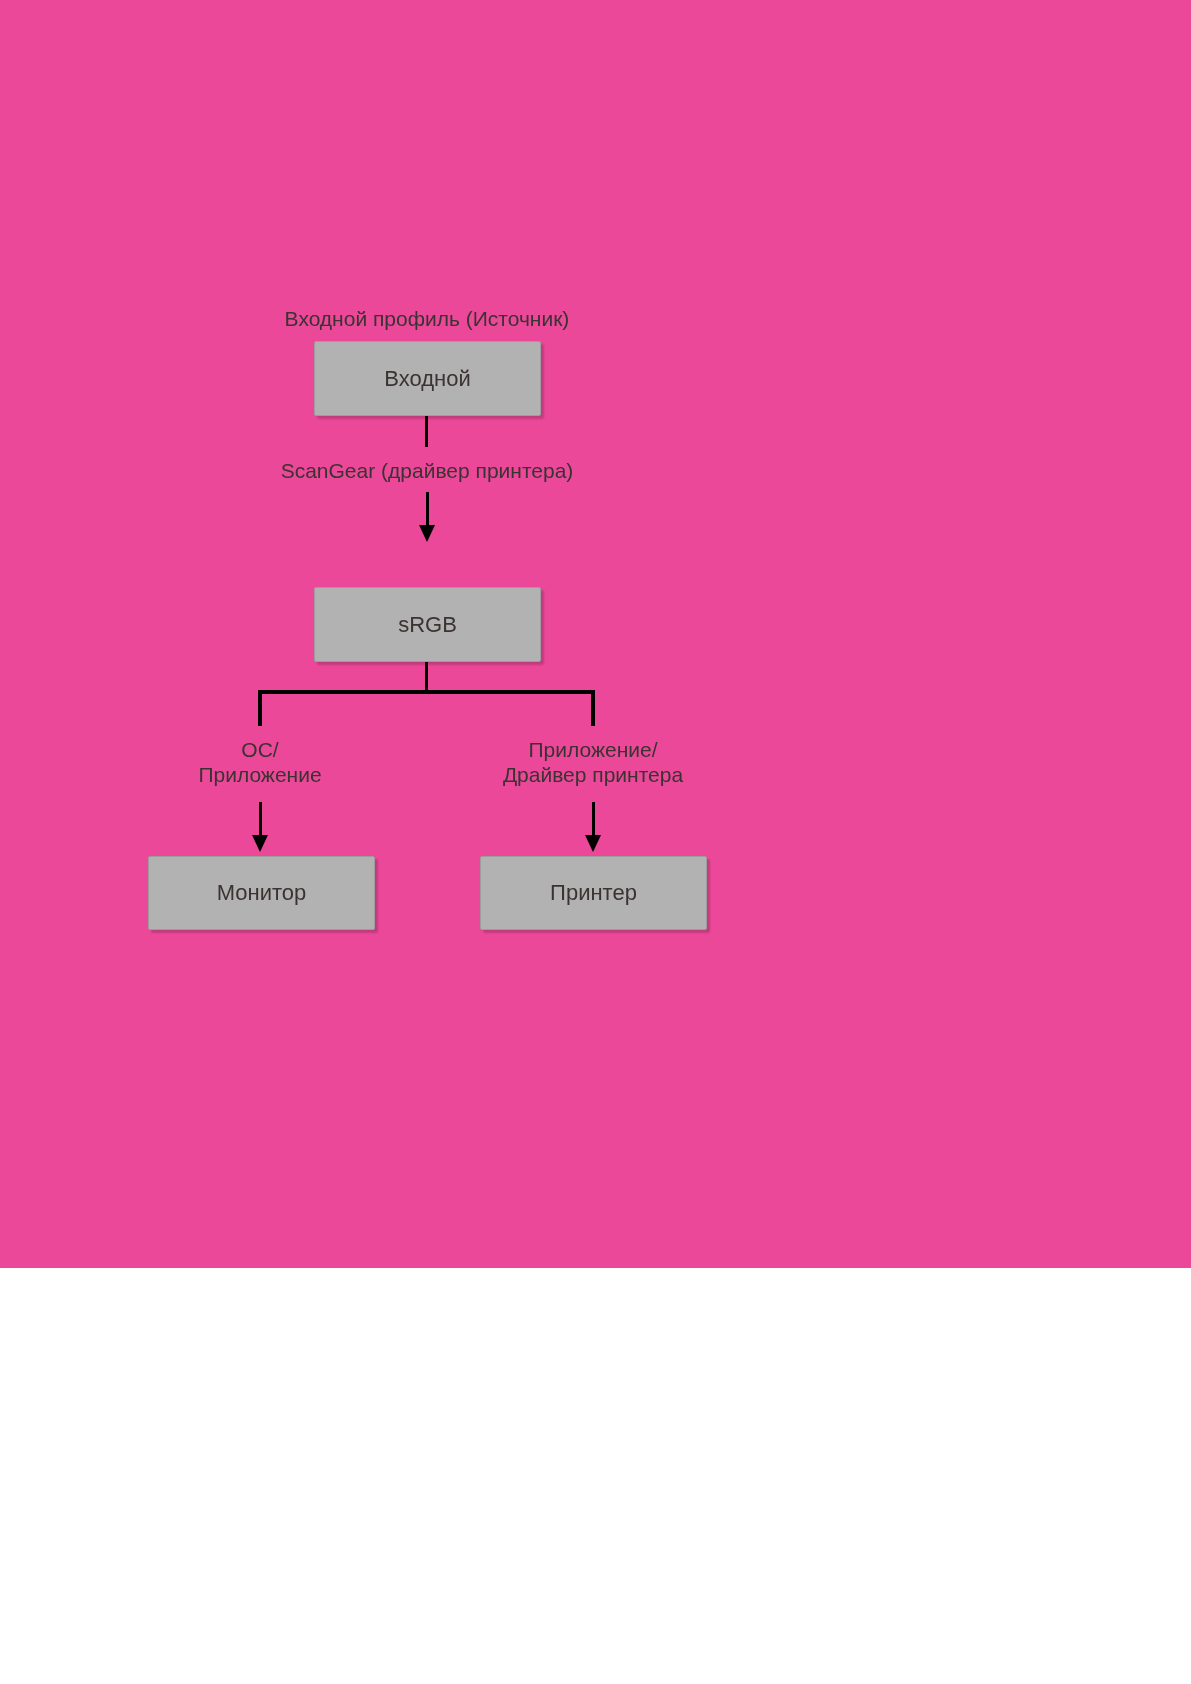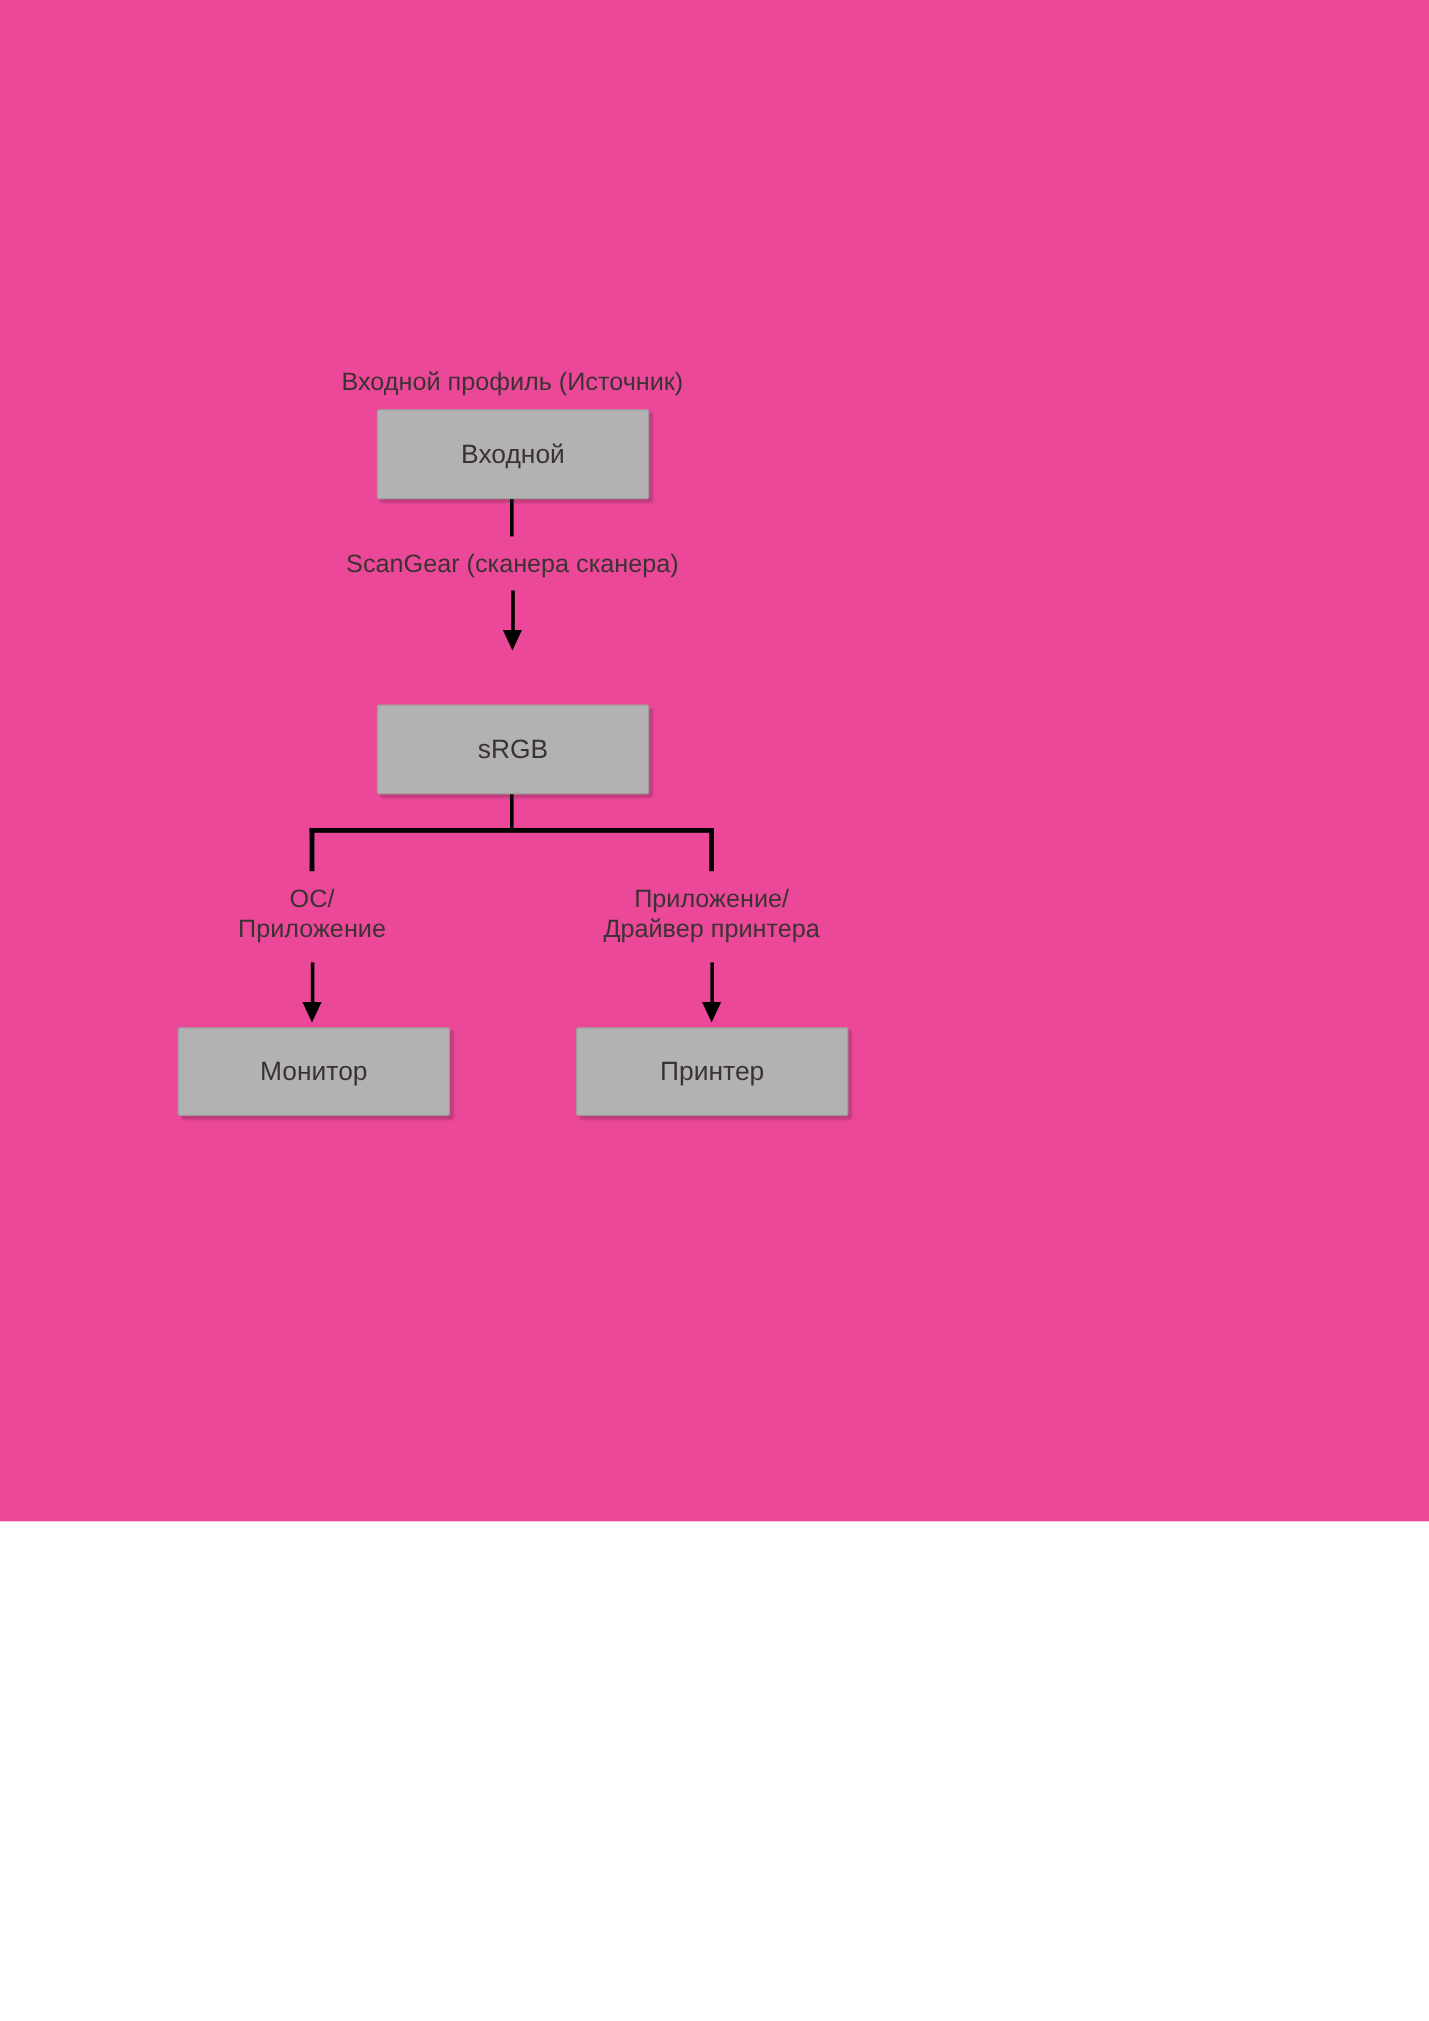--- a/index.html
+++ b/index.html
@@ -76,21 +76,21 @@
 <div class="page">
 
   <div class="lbl" style="left:227px; top:306px; width:400px;">Входной профиль (Источник)</div>
 
   <div class="box" style="left:314px; top:341px; height:75px;">
     <span>Входной</span>
   </div>
 
   <div class="vline" style="left:425px; top:416px; height:31px;"></div>
 
-  <div class="lbl" style="left:227px; top:458px; width:400px;">ScanGear (сканера сканера)</div>
+  <div class="lbl" style="left:227px; top:458px; width:400px;">ScanGear (драйвер принтера)</div>
 
   <div class="arrow" style="left:419px; top:492px; height:50px;">
     <div class="shaft"></div>
     <div class="head"></div>
   </div>
 
 
   <div class="box" style="left:314px; top:587px; height:75px;justify-content:center;">
     <span>sRGB</span>
   </div>

